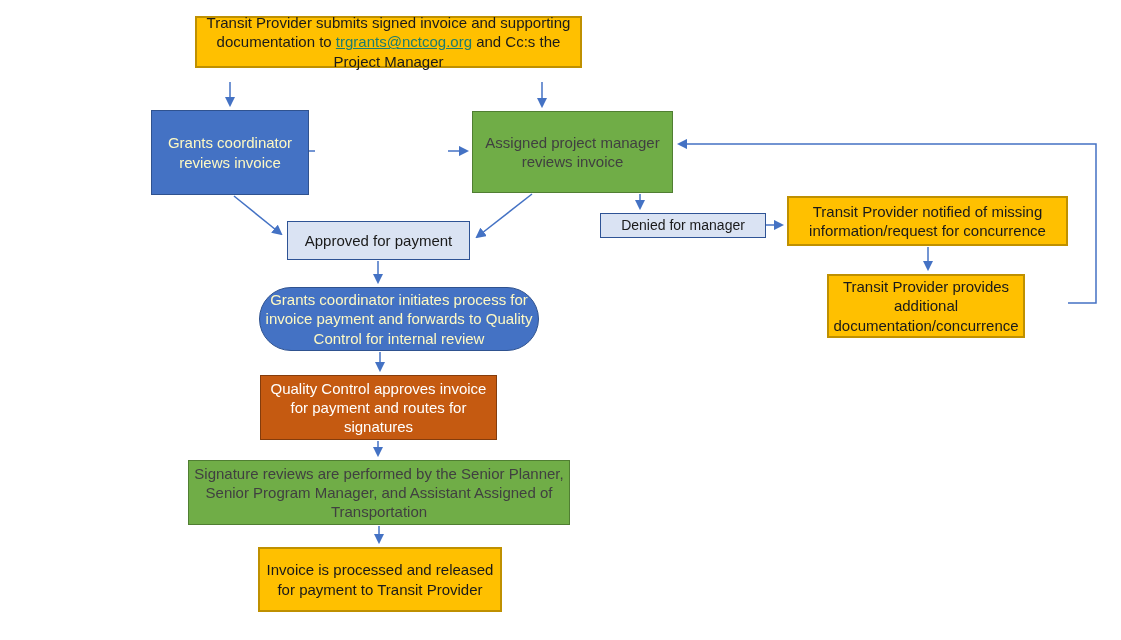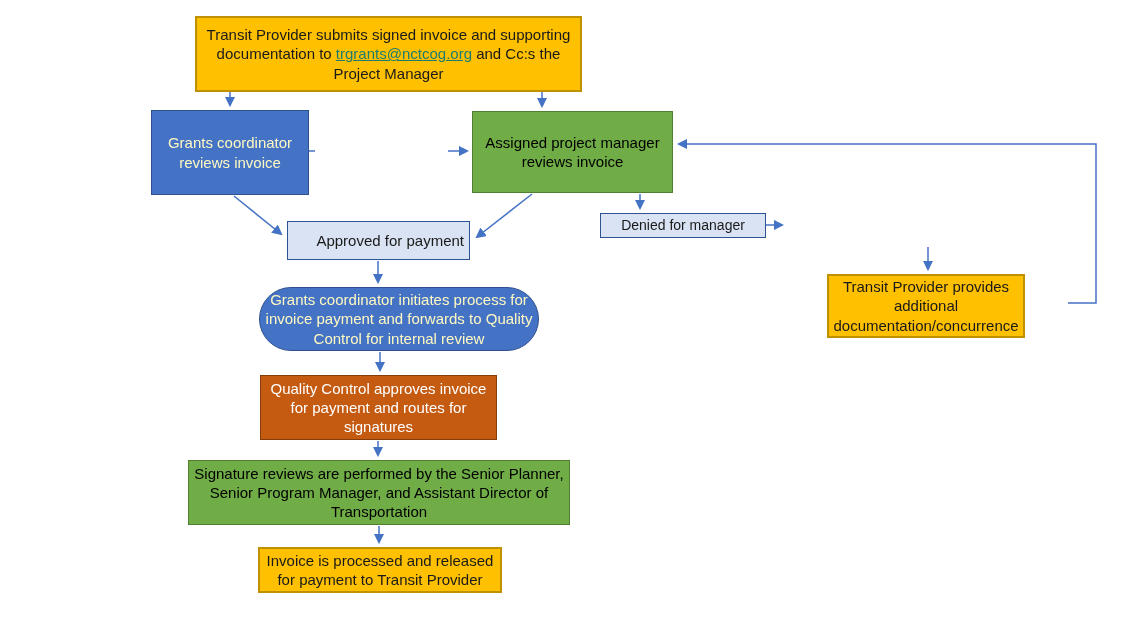--- a/index.html
+++ b/index.html
@@ -35,50 +35,50 @@
   }
   .blue {
     background: var(--blue_fill, #4472C4);
     border: 1.5px solid var(--blue_border, #2F528F);
     color: #fef9c3;
     margin-left: 19px;
   }
   .green {
     background: var(--green_fill, #70AD47);
     border: 1.5px solid var(--green_border, #507E32);
-    color: #000000;
+    color: #404040;
   }
   .orange {
     background: var(--orange_fill, #C55A11);
     border: 1.5px solid var(--orange_border, #843C0C);
     color: #ffffff;
   }
   .light {
     background: var(--light_fill, #DAE3F3);
     border: 1.5px solid var(--light_border, #2E5395);
     color: #1a1a1a;
   }
   .email-link {
     color: var(--link, #1E7C6E);
     text-decoration: underline;
     cursor: pointer;
   }
   
-  #n-submit     { left: 195px; top: 16px;  width: 387px; height: 76px; }
+  #n-submit     { left: 195px; top: 16px;  width: 387px; height: 52px; }
   #n-grants     { left: 132px; top: 110px; width: 158px; height: 85px; }
   #n-simul      { left: 315px; top: 126px; width: 133px; height: 50px; }
   #n-pm         { left: 472px; top: 111px; width: 201px; height: 82px; }
-  #n-approved   { left: 287px; top: 221px; width: 183px; height: 39px; justify-content: flex-end; }
+  #n-approved   { left: 287px; top: 221px; width: 183px; height: 39px; }
   #n-denied     { left: 600px; top: 213px; width: 166px; height: 25px; font-size: 14px; padding: 0 4px; }
   #n-notified   { left: 787px; top: 196px; width: 281px; height: 50px; }
   #n-provides   { left: 827px; top: 274px; width: 198px; height: 64px; }
   #n-initiates  { left: 240px; top: 287px; width: 280px; height: 64px; border-radius: 32px; }
   #n-qc         { left: 260px; top: 375px; width: 237px; height: 65px; }
   #n-signatures { left: 188px; top: 460px; width: 382px; height: 65px; }
-  #n-processed  { left: 258px; top: 547px; width: 244px; height: 46px; }
+  #n-processed  { left: 258px; top: 547px; width: 244px; height: 65px; }
 </style>
 </head>
 <body>
 
 <div class="canvas">
 
   <svg class="connectors" viewBox="0 0 1121 640" xmlns="http://www.w3.org/2000/svg">
     <defs>
       <marker id="arrow" viewBox="0 0 10 10" refX="8" refY="5" markerWidth="7" markerHeight="7" orient="auto-start-reverse">
         <path d="M0,0 L10,5 L0,10 z" fill="var(--connector, #4472C4)"></path>
@@ -116,34 +116,37 @@
   </div>
 
   <div class="node light" id="n-approved">
     <span>Approved for payment</span>
   </div>
 
   <div class="node light" id="n-denied">
     <span>Denied for manager</span>
   </div>
 
+  <div class="node yellow" id="n-notified">
+    <span>Transit Provider notified of missing information/request for concurrence</span>
+  </div>
 
   <div class="node yellow" id="n-provides">
     <span>Transit Provider provides additional documentation/concurrence</span>
   </div>
 
   <div class="node blue" id="n-initiates">
     <span>Grants coordinator initiates process for invoice payment and forwards to Quality Control for internal review</span>
   </div>
 
   <div class="node orange" id="n-qc">
     <span>Quality Control approves invoice for payment and routes for signatures</span>
   </div>
 
   <div class="node green" id="n-signatures">
-    <span>Signature reviews are performed by the Senior Planner, Senior Program Manager, and Assistant Director of Transportation</span>
+    <span>Signature reviews are performed by the Senior Planner, Senior Program Manager, and Assistant Assigned of Transportation</span>
   </div>
 
   <div class="node yellow" id="n-processed">
     <span>Invoice is processed and released for payment to Transit Provider</span>
   </div>
 
 </div>
 
 </body></html>

